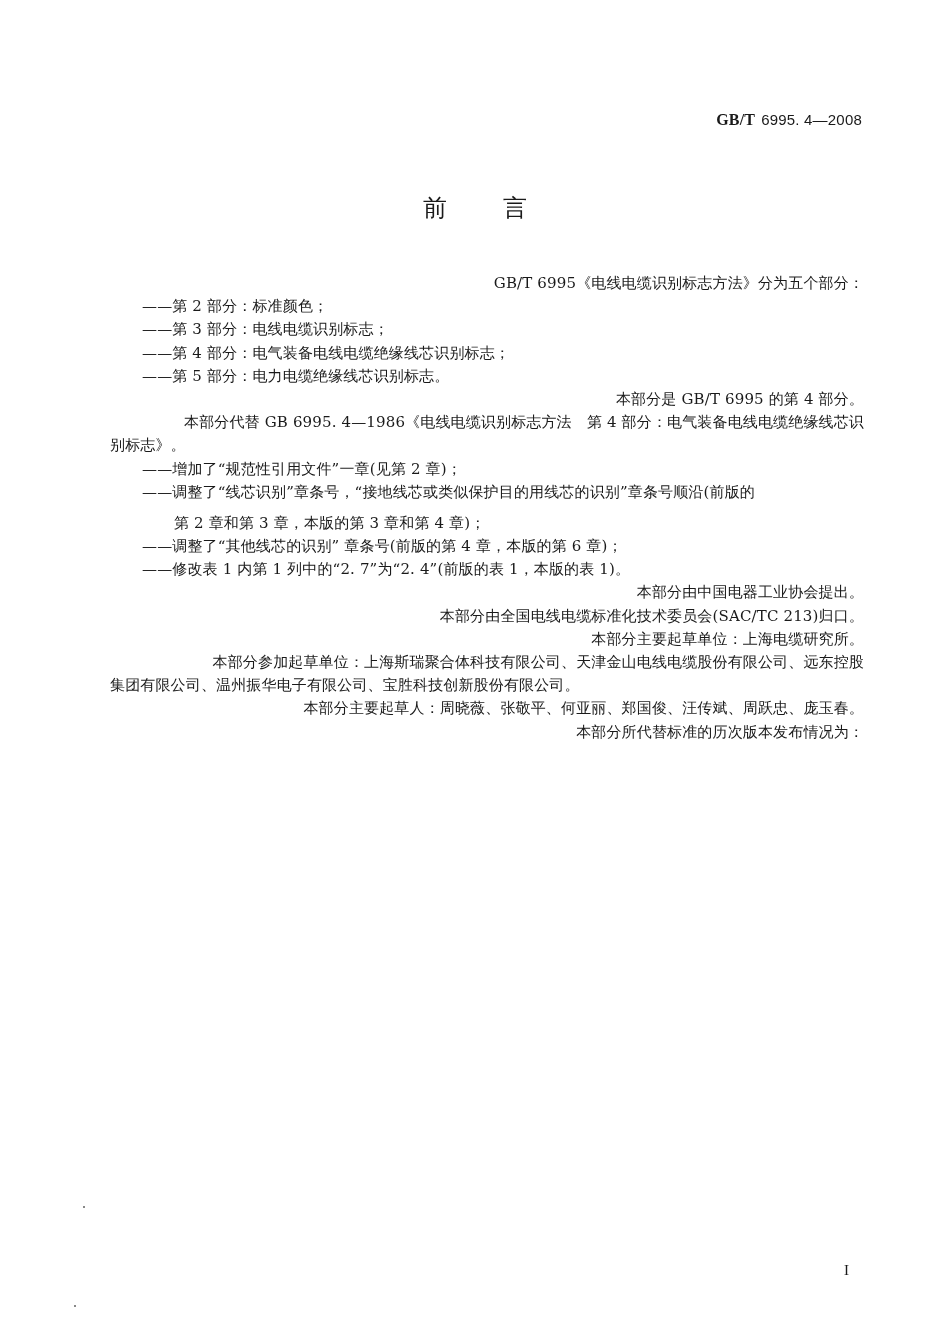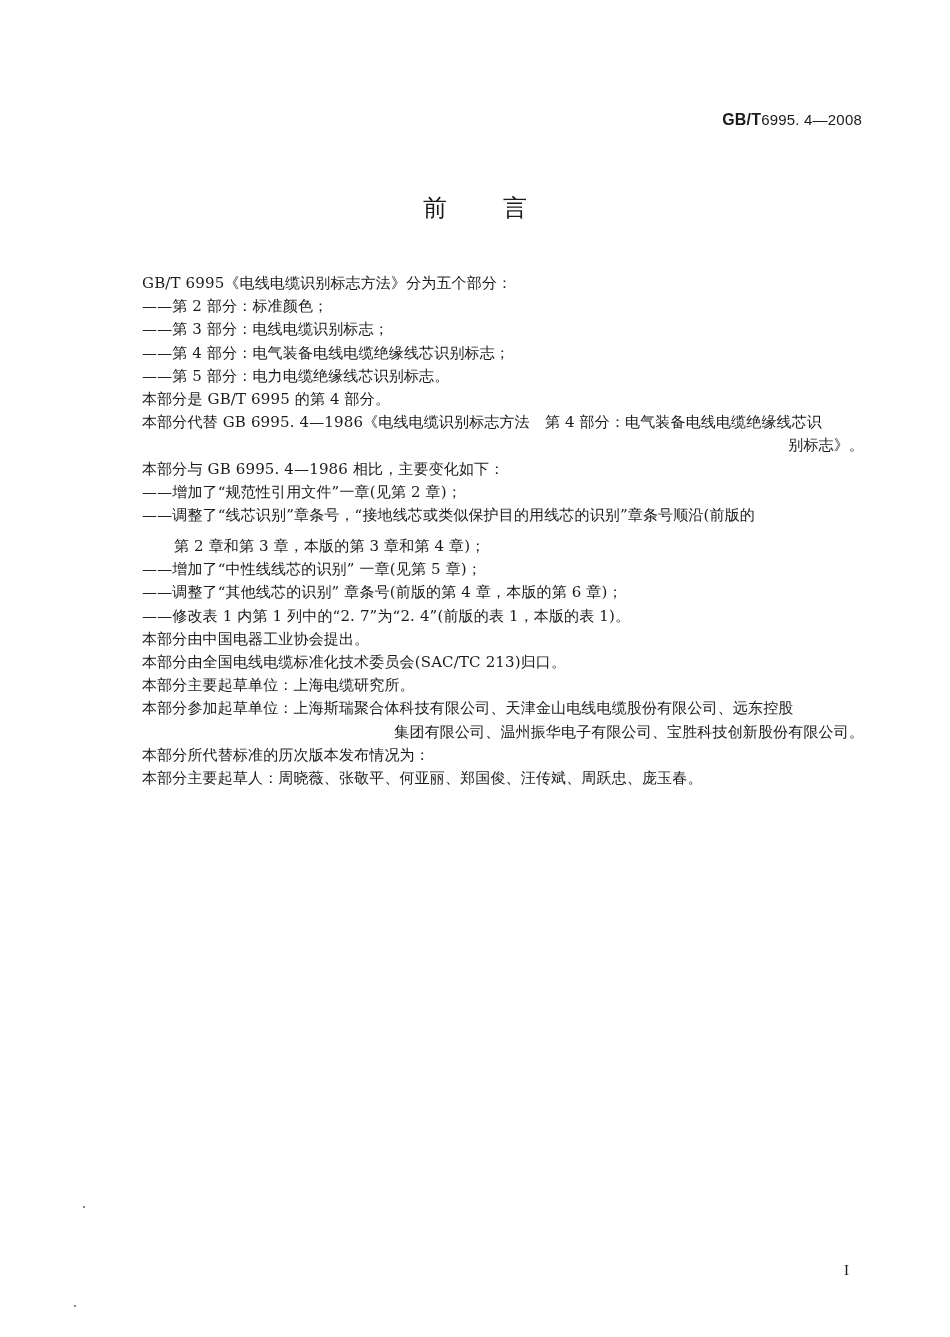--- a/index.html
+++ b/index.html
@@ -17,24 +17,24 @@
     }
     .std-code {
       position: absolute;
       top: 111px;
       right: 88px;
       font-size: 15px;
       letter-spacing: 0.2px;
       font-family: "Liberation Sans", "DejaVu Sans", sans-serif;
     }
     .std-code .gbt {
-      font-family: Liberation Sans, sans-serif;
+      font-family: Liberation Serif, serif;
       font-weight: bold;
       font-size: 16px;
-      margin-right: 0;
+      margin-right: 6px;
     }
     .title {
       position: absolute;
       top: 192px;
       left: 0;
       width: 950px;
       text-align: center;
       font-size: 24px;
       font-family: Liberation Serif, serif;
       letter-spacing: 56px;
@@ -48,24 +48,24 @@
       width: 754px;
     }
     .line {
       font-size: 15px;
       line-height: 23.2px;
       height: 23.2px;
       white-space: nowrap;
       font-family: "DejaVu Serif", "Liberation Serif", serif;
       letter-spacing: 0.15px;
     }
-    .indent { padding-left: 32px; }
+    .indent { padding-left: 32px; text-align: right; }
     .dash { padding-left: 32px; }
     .hang { padding-left: 64px; margin-top: 8px; }
-    .flush { padding-left: 0; text-align: right; }
+    .flush { padding-left: 0; }
     .page-num {
       position: absolute;
       top: 1262px;
       left: 844px;
       font-size: 15px;
       font-family: "Liberation Serif", serif;
     }
     .speck {
       position: absolute;
       width: 2px;
@@ -84,32 +84,30 @@
 
 <div class="body">
   <div class="line indent">GB/T 6995《电线电缆识别标志方法》分为五个部分：</div>
   <div class="line dash">——第 2 部分：标准颜色；</div>
   <div class="line dash">——第 3 部分：电线电缆识别标志；</div>
   <div class="line dash">——第 4 部分：电气装备电线电缆绝缘线芯识别标志；</div>
   <div class="line dash">——第 5 部分：电力电缆绝缘线芯识别标志。</div>
   <div class="line indent">本部分是 GB/T 6995 的第 4 部分。</div>
   <div class="line indent">本部分代替 GB 6995. 4—1986《电线电缆识别标志方法　第 4 部分：电气装备电线电缆绝缘线芯识</div>
   <div class="line flush">别标志》。</div>
-  <div class="line indent">本部分与 GB 6995. 4—1986 相比，主要变化如下：</div>
   <div class="line dash">——增加了“规范性引用文件”一章(见第 2 章)；</div>
   <div class="line dash">——调整了“线芯识别”章条号，“接地线芯或类似保护目的用线芯的识别”章条号顺沿(前版的</div>
   <div class="line hang">第 2 章和第 3 章，本版的第 3 章和第 4 章)；</div>
-  <div class="line dash">——增加了“中性线线芯的识别” 一章(见第 5 章)；</div>
   <div class="line dash">——调整了“其他线芯的识别” 章条号(前版的第 4 章，本版的第 6 章)；</div>
   <div class="line dash">——修改表 1 内第 1 列中的“2. 7”为“2. 4”(前版的表 1，本版的表 1)。</div>
   <div class="line indent">本部分由中国电器工业协会提出。</div>
   <div class="line indent">本部分由全国电线电缆标准化技术委员会(SAC/TC 213)归口。</div>
   <div class="line indent">本部分主要起草单位：上海电缆研究所。</div>
   <div class="line indent">本部分参加起草单位：上海斯瑞聚合体科技有限公司、天津金山电线电缆股份有限公司、远东控股</div>
   <div class="line flush">集团有限公司、温州振华电子有限公司、宝胜科技创新股份有限公司。</div>
+  <div class="line indent">本部分主要起草人：周晓薇、张敬平、何亚丽、郑国俊、汪传斌、周跃忠、庞玉春。</div>
   <div class="line indent">本部分所代替标准的历次版本发布情况为：</div>
-  <div class="line indent">本部分主要起草人：周晓薇、张敬平、何亚丽、郑国俊、汪传斌、周跃忠、庞玉春。</div>
 </div>
 
 <div class="page-num">I</div>
 
 <div class="speck" style="top:1206px;left:83px;"></div>
 <div class="speck" style="top:1305px;left:74px;"></div>
 
 </body></html>

